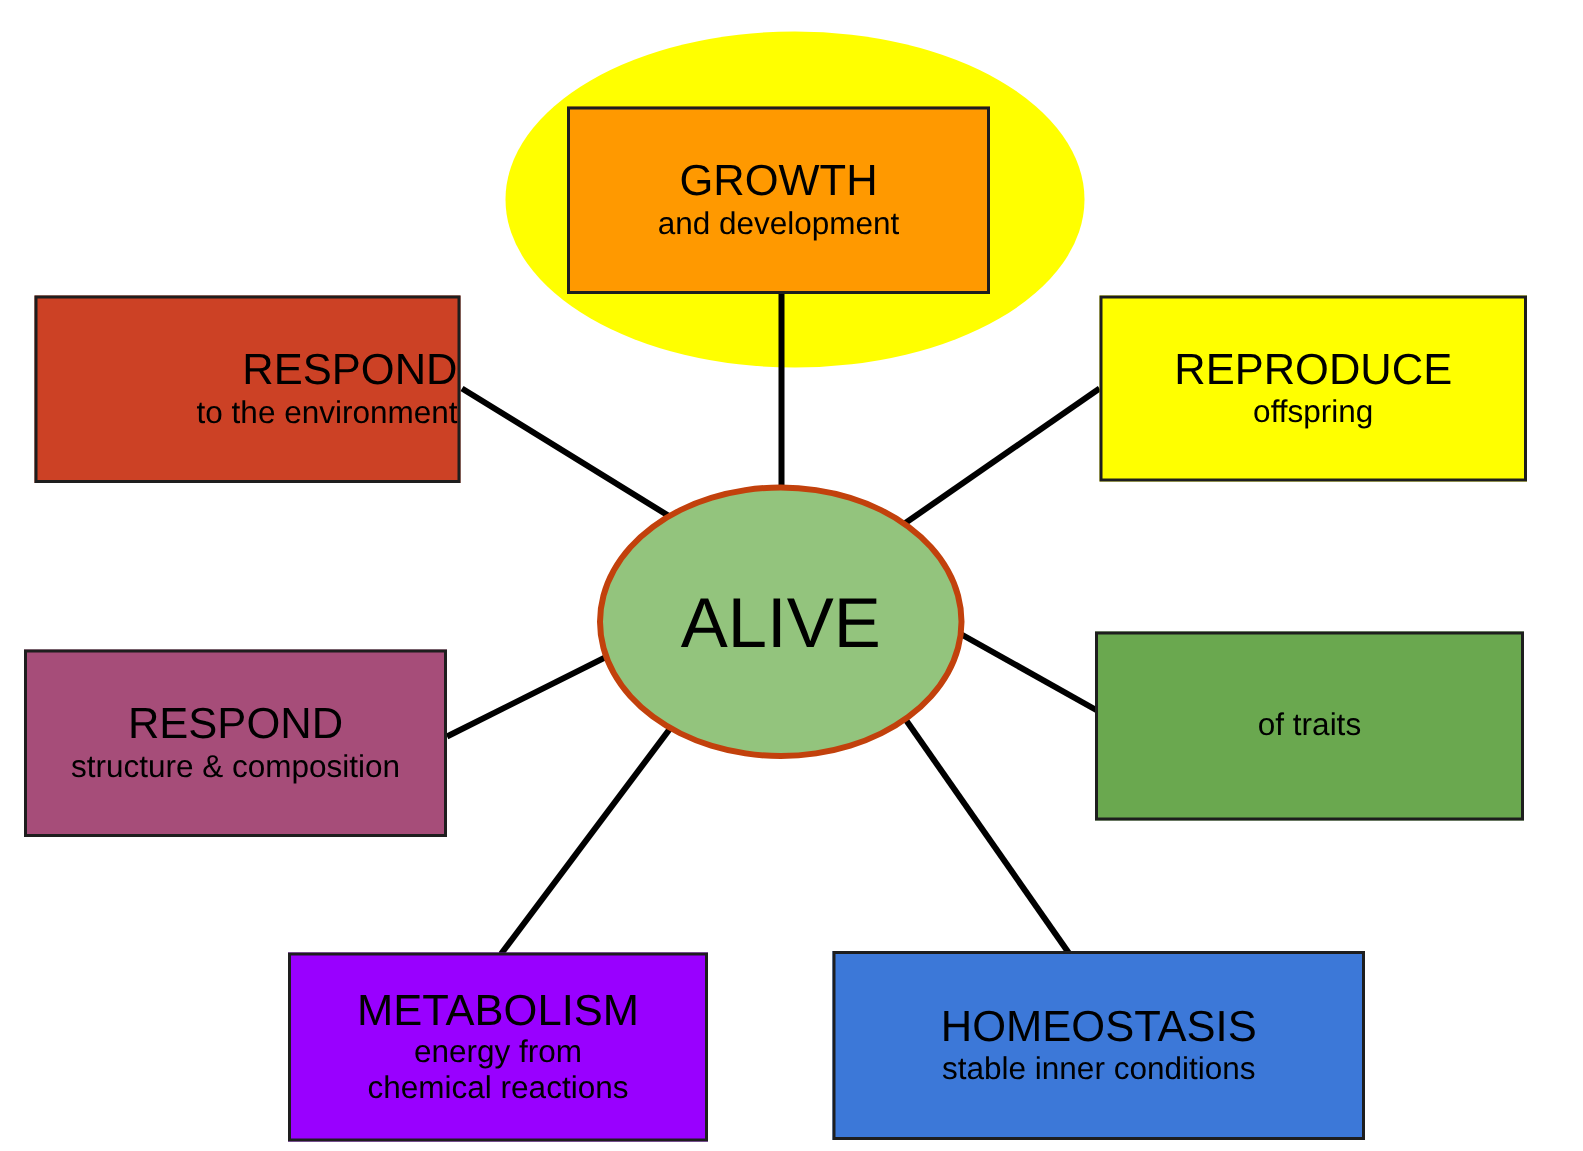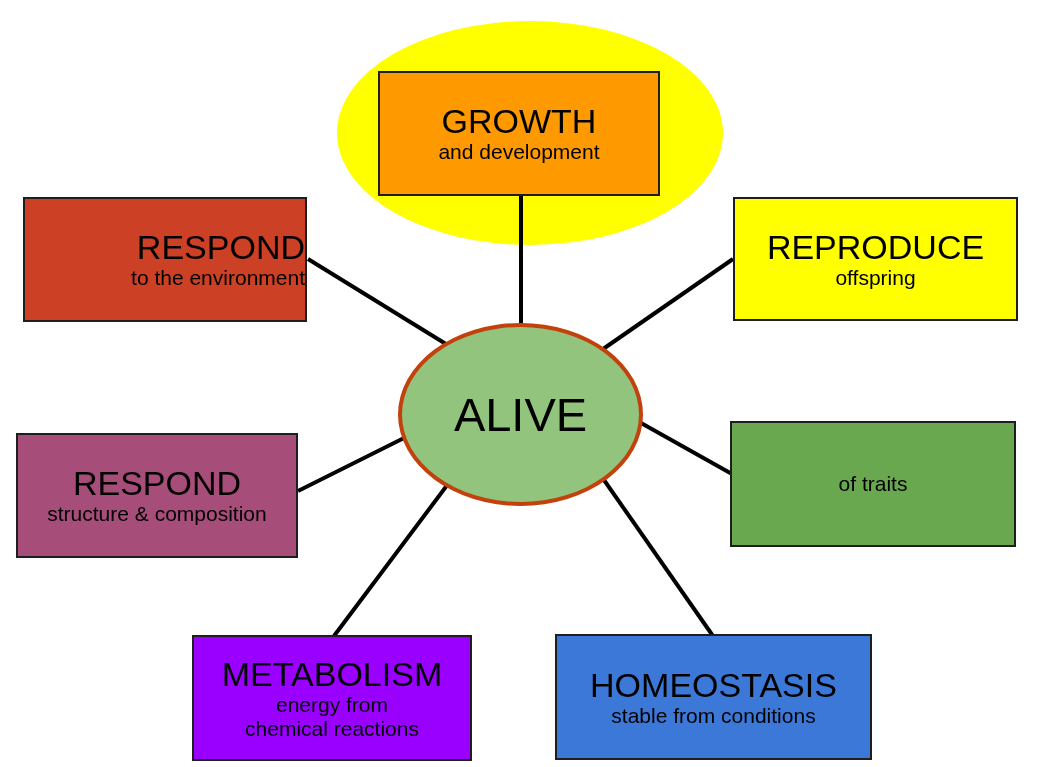--- a/index.html
+++ b/index.html
@@ -27,36 +27,36 @@
     box-sizing: border-box;
     border: 2px solid #1e1e1e;
     display: flex;
     flex-direction: column;
     justify-content: center;
     align-items: center;
     text-align: center;
     color: #000000;
   }
   .node-label {
-    font-size: 34px;
+    font-size: 29px;
     line-height: 1.12;
     white-space: nowrap;
   }
   .node-sublabel {
     font-size: 21px;
     line-height: 1.15;
     white-space: pre-line;
   }
   #node-growth      { left: 378px; top: 71px;  width: 282px; height: 125px; }
   #node-respond     { left: 23px;  top: 197px; width: 284px; height: 125px; align-items: flex-end; }
   #node-reproduce   { left: 733px; top: 197px; width: 285px; height: 124px; }
   #node-cellular    { left: 16px;  top: 433px; width: 282px; height: 125px; }
   #node-heredity    { left: 730px; top: 421px; width: 286px; height: 126px; }
   #node-metabolism  { left: 192px; top: 635px; width: 280px; height: 126px; }
-  #node-homeostasis { left: 555px; top: 634px; width: 317px; height: 126px; }
+  #node-homeostasis { left: 555px; top: 634px; width: 355px; height: 126px; }
   #alive-ellipse {
     position: absolute;
     z-index: 2;
     left: 398px;
     top: 323px;
     width: 245px;
     height: 183px;
     box-sizing: border-box;
     border: 4px solid #c2410c;
     border-radius: 50%;
@@ -110,20 +110,20 @@
   </div>
 
   <div class="node-box" id="node-metabolism" style="background-color: rgb(153, 0, 255);">
     <div class="node-label">METABOLISM</div>
     <div class="node-sublabel">energy from
 chemical reactions</div>
   </div>
 
   <div class="node-box" id="node-homeostasis" style="background-color: rgb(60, 120, 216);">
     <div class="node-label">HOMEOSTASIS</div>
-    <div class="node-sublabel">stable from conditions</div>
+    <div class="node-sublabel">stable inner conditions</div>
   </div>
 
   <div id="alive-ellipse" style="background-color: rgb(147, 196, 125);">
     <div id="alive-label">ALIVE</div>
   </div>
 
 </div>
 
 </body></html>

